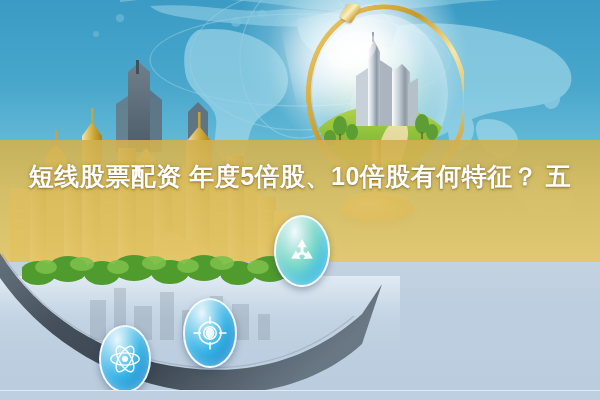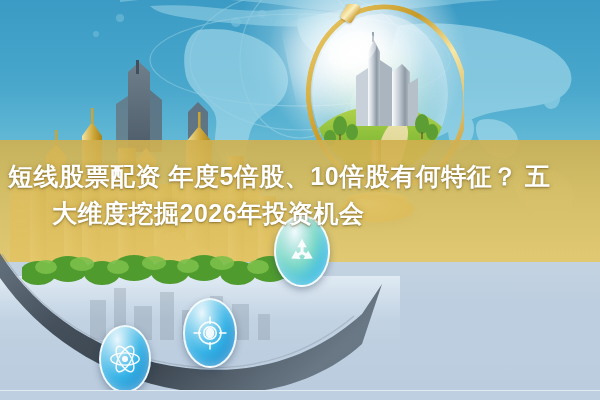--- a/index.html
+++ b/index.html
@@ -216,21 +216,21 @@
   #orb-recycle{
     left: 274px; top: 215px; width: 52px; height: 68px;
     background: radial-gradient(ellipse at 36% 22%, #f2fbfe 0%, #bfe9e4 20%, #7fd9c9 44%, #3fbde0 72%, #2aa7dc 100%);
   }
 
   
   .title {
     position: absolute;
     left: 0; top: 158px;
     width: 600px;
-    text-align: left;
+    text-align: center;
     color: #ffffff;
     font-size: 25px;
     font-weight: bold;
     line-height: 37px;
     letter-spacing: .5px;
     text-shadow:
       0 1px 2px rgba(90,70,20,.55),
       0 0 5px rgba(120,95,25,.35);
     padding: 0 8px;
     box-sizing: border-box;
@@ -515,17 +515,16 @@
           <ellipse cx="18" cy="18" rx="15" ry="6.5" transform="rotate(60 18 18)"></ellipse>
           <ellipse cx="18" cy="18" rx="15" ry="6.5" transform="rotate(120 18 18)"></ellipse>
         </g>
         <circle cx="18" cy="18" r="3.2" fill="#ffffff" opacity=".95"></circle>
       </svg>
     </span>
   </div>
 
   <div class="title">
     <span class="ln ln1">短线股票配资 年度5倍股、10倍股有何特征？ 五</span>
-    <span class="ln ln2">大维度挖掘2026年投资机会</span>
   </div>
 
   <div class="bottom-strip"></div>
 </div>
 
 </body></html>

